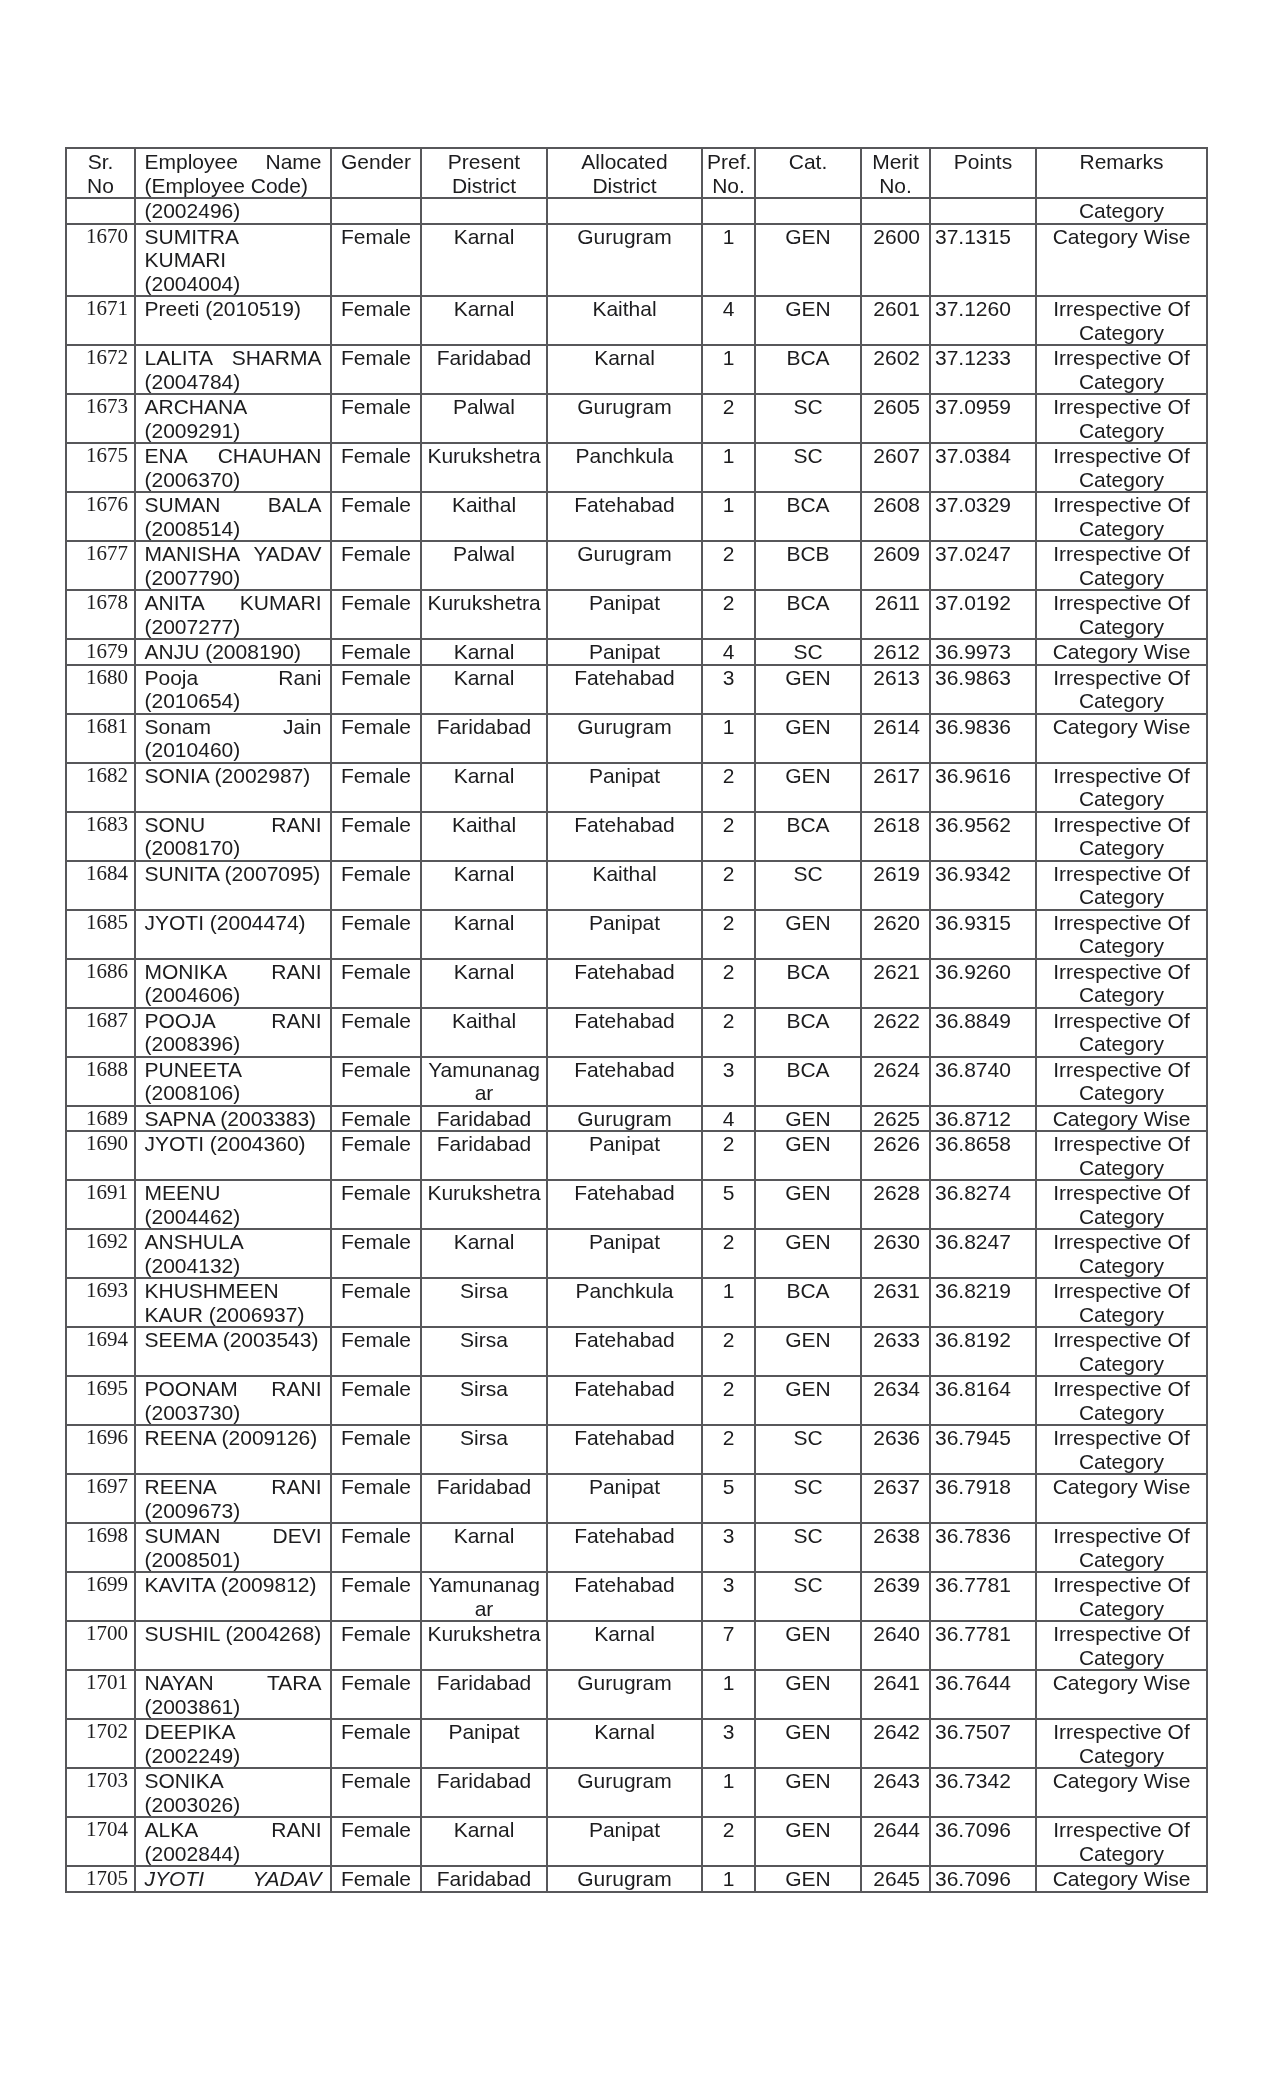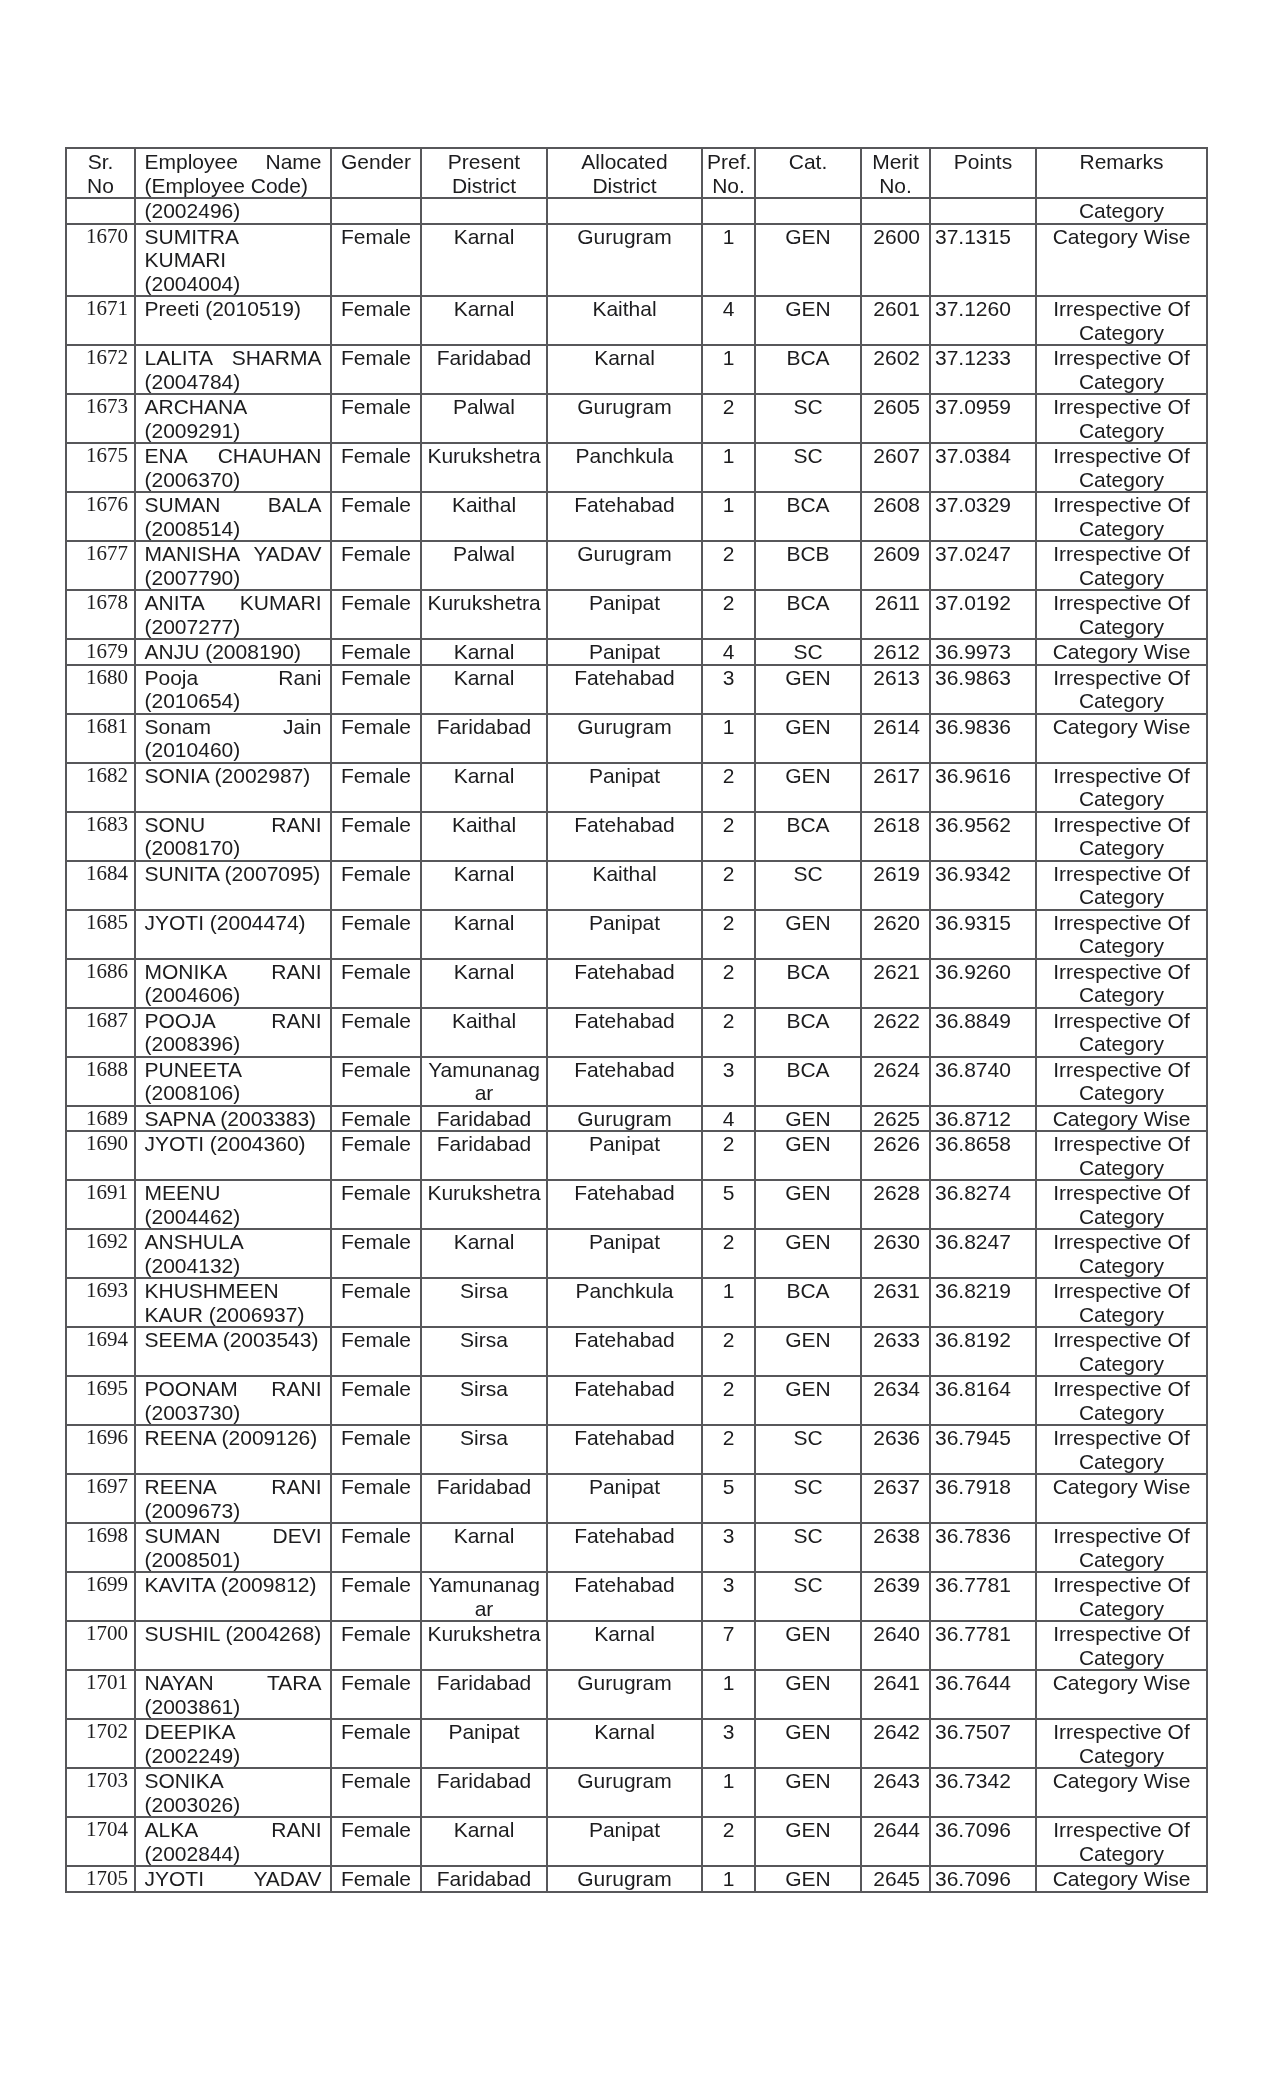--- a/index.html
+++ b/index.html
@@ -41,21 +41,21 @@
     white-space: normal;
     padding: 1px 8.5px 0 8.5px;
     margin-top: 48px;
   }
   td.c-sr    { text-align: right;  padding-right: 6px; font-family: Liberation Serif, serif; }
   td.c-name  { text-align: justify; padding: 0 8.5px; }
   td.c-center{ text-align: center; }
   td.c-present { text-align: center; word-break: break-all; padding: 0 2px; }
   td.c-merit { text-align: right; padding-right: 9px; }
   td.c-points{ }
-  td.c-name.justify-last { text-align-last: justify; }
+  td.c-name.justify-last { text-align-last: justify; font-style: italic; }
 </style>
 </head>
 <body>
 
 <table class="doc-table">
   <colgroup>
     <col style="width:69px">
     <col style="width:196px">
     <col style="width:90px">
     <col style="width:126px">

